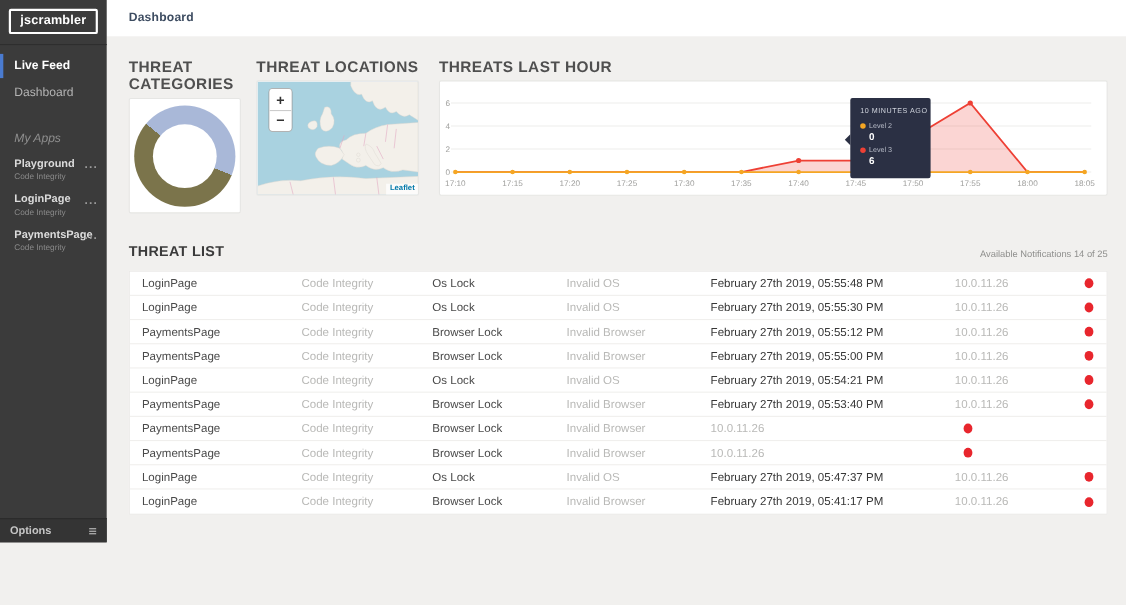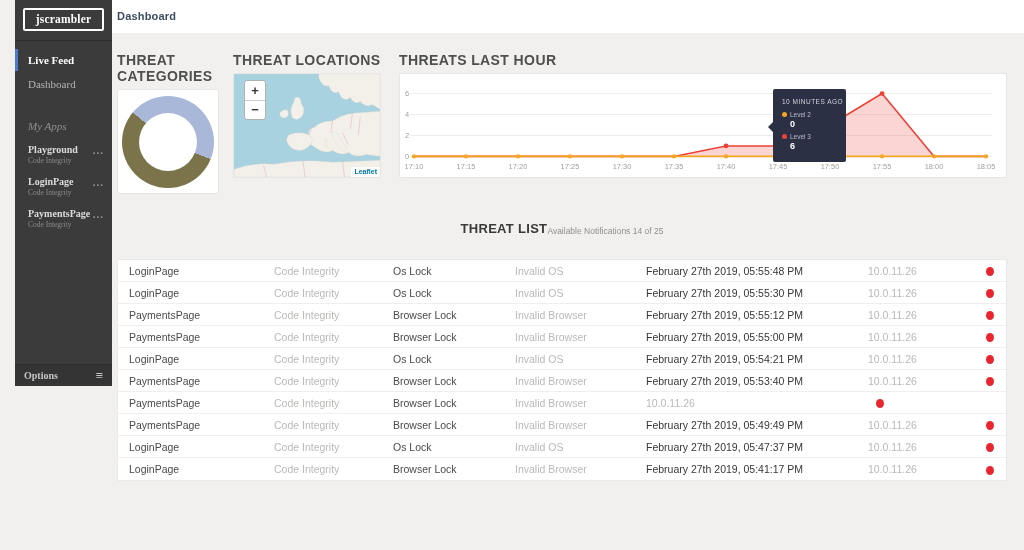--- a/index.html
+++ b/index.html
@@ -1,21 +1,21 @@
 <!DOCTYPE html>
 <html><head>
 <meta charset="utf-8">
 <style>
   * { margin:0; padding:0; box-sizing:border-box; }
   html,body { width:1024px; height:550px; }
   body { font-family:"Liberation Sans", sans-serif; background:#f1f0ee; overflow:hidden; }
   .root { position:relative; width:1024px; height:550px; background:#f1f0ee; }
 
   
-  .sidebar { position:absolute; left:15px; top:0; width:97px; height:386px; background:#3b3b3b; z-index:5;font-family:Liberation Serif, serif; }
+  .sidebar { position:absolute; left:0; top:0; width:97px; height:493px; background:#3b3b3b; z-index:5; }
   .logo-wrap { padding:8px 8px 9px; border-bottom:1px solid #2e2e2e; }
   .logo-box { border:2px solid #fff; border-radius:2px; padding:3px 2px 4px; color:#fff; font-weight:bold;
               font-size:11.5px; text-align:center; letter-spacing:0.2px; }
   .nav-list { margin-top:7px; }
   .nav-item { position:relative; padding:6px 11px 6px 13px; font-size:11px; color:#b3b3b3; cursor:pointer; }
   .nav-item.active { color:#fff; font-weight:bold; }
   .active-bar { position:absolute; left:0; top:1px; bottom:1px; width:3px; background:#4a7bd0; }
   .section-label { margin:24px 13px 6px; font-size:11px; font-style:italic; color:#8f8f8f; }
   .app-item { position:relative; padding:6px 11px 5px 13px; cursor:pointer; }
   .app-name { font-size:10px; font-weight:bold; color:#dcdcdc; }
@@ -64,21 +64,21 @@
                    border-top:5px solid transparent; border-bottom:5px solid transparent;
                    border-right:5px solid #2b3044; }
   .tt-title { font-size:6.5px; letter-spacing:0.5px; color:#cfd3dc; margin:9px 0 6px 9px; }
   .tt-row { margin:0 0 1px 9px; display:flex; align-items:center; }
   .tt-dot { width:5px; height:5px; border-radius:50%; margin-right:3px; display:inline-block; }
   .tt-label { font-size:6.5px; color:#b9bdc9; }
   .tt-value { font-size:9px; font-weight:bold; color:#fff; margin:0 0 4px 17px; line-height:10px; }
 
   
   .threat-section { margin-top:27px; }
-  .tl-head { display:flex; justify-content:center; align-items:flex-end; margin-bottom:23px; }
+  .tl-head { display:flex; justify-content:space-between; align-items:flex-end; margin-bottom:10px; }
   .tl-title { font-size:13px; font-weight:bold; color:#3a3a3a; letter-spacing:0.3px; }
   .tl-notif { font-size:8.5px; color:#8f8f8d; }
   .table-header, .table-body { background:#fff; border:1px solid #eae9e7; }
   .table-header { margin-bottom:7px; }
   .trow { display:grid; grid-template-columns:145px 119px 122px 131px 222px 110px 1fr; height:22px;
           align-items:center; font-size:10.5px; border-bottom:1px solid #f0efed; }
   .trow:last-child { border-bottom:none; }
   .table-header .trow { border-bottom:none; font-weight:bold; color:#3e3e3e; }
   .tcell { padding-left:11px; white-space:nowrap; overflow:hidden; }
   .tcell.mut { color:#b9b9b7; }
@@ -296,21 +296,20 @@
             <div class="tcell dark">Browser Lock</div>
             <div class="tcell mut">Invalid Browser</div>
             <div class="tcell mut">10.0.11.26</div>
             <div class="tcell"><span class="status-dot" style="background: rgb(232, 38, 45);"></span></div>
           </div>
           <div class="trow">
             <div class="tcell dark">PaymentsPage</div>
             <div class="tcell mut">Code Integrity</div>
             <div class="tcell dark">Browser Lock</div>
             <div class="tcell mut">Invalid Browser</div>
-            <div class="tcell date">February 27th 2019, 05:49:49 PM</div>
             <div class="tcell mut">10.0.11.26</div>
             <div class="tcell"><span class="status-dot" style="background: rgb(232, 38, 45);"></span></div>
           </div>
           <div class="trow">
             <div class="tcell dark">LoginPage</div>
             <div class="tcell mut">Code Integrity</div>
             <div class="tcell dark">Os Lock</div>
             <div class="tcell mut">Invalid OS</div>
             <div class="tcell date">February 27th 2019, 05:47:37 PM</div>
             <div class="tcell mut">10.0.11.26</div>

